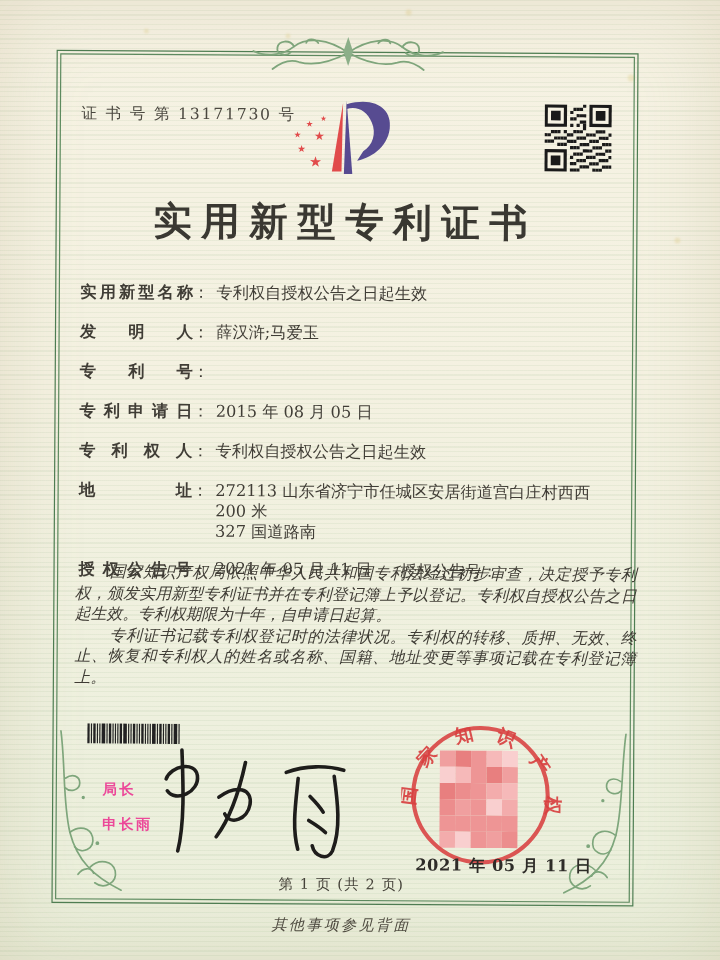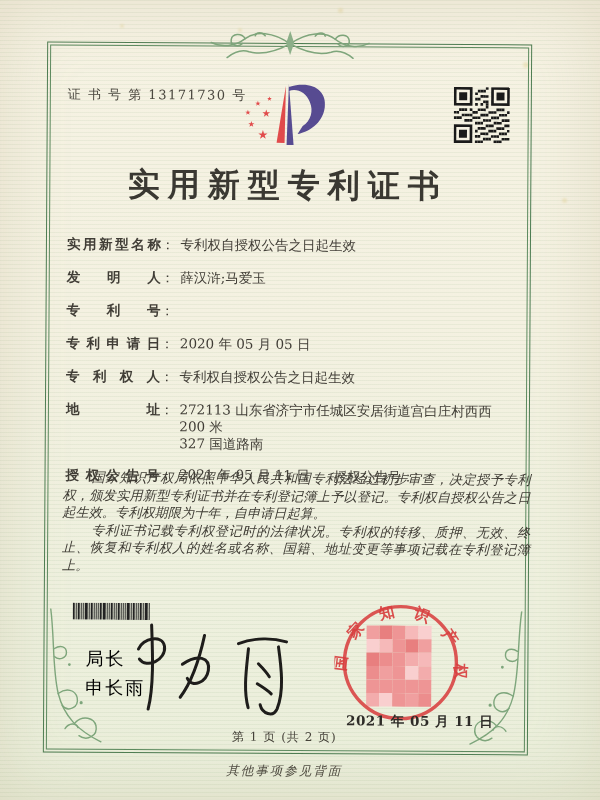--- a/index.html
+++ b/index.html
@@ -33,22 +33,22 @@
   .flabel{display:inline-block;width:94px;text-align:justify;text-align-last:justify;flex:none;font-weight:bold;}
   .fcolon{flex:none;margin-right:6px;}
   .fvalue{white-space:pre-line;line-height:17px;padding-top:1.5px;}
   .pair2{display:flex;margin-left:24px;}
   .flabel2{flex:none;}
 
   .paras{position:absolute;left:63px;top:470px;width:468px;font-size:13.2px;line-height:17.6px;
     color:#3f3c35;text-align:justify;font-style:italic;}
   .paras p{margin:0;text-indent:2.2em;}
 
-  .signer{position:absolute;left:87px;top:645px;font-size:18px;line-height:29px;
-    font-weight:400;color:#000000;letter-spacing:2px;}
+  .signer{position:absolute;left:87px;top:645px;font-size:12px;line-height:29px;
+    font-weight:700;color:#ec4899;letter-spacing:2px;}
   .signature{position:absolute;left:122px;top:610px;width:190px;height:108px;}
 
   .seal{position:absolute;left:336px;top:592px;width:136px;height:148px;}
   .seal-date{position:absolute;left:348px;top:712px;font-size:13.5px;font-weight:600;
     color:#2e2c28;letter-spacing:.5px;}
 
   .page-footer{position:absolute;left:45px;top:729px;width:483px;text-align:center;
     font-size:12px;color:#45423a;letter-spacing:1px;}
   .back-note{position:absolute;left:45px;top:763px;width:483px;text-align:center;
     font-size:12.5px;font-style:italic;color:#4c4940;letter-spacing:2px;}
@@ -262,21 +262,21 @@
         <span class="fcolon">：</span>
       <span class="fvalue">薛汉浒;马爱玉</span>
     </div>
     <div class="frow">
       <span class="flabel">专利号</span>
         <span class="fcolon">：</span>
     </div>
     <div class="frow">
       <span class="flabel">专利申请日</span>
         <span class="fcolon">：</span>
-      <span class="fvalue">2020 年 05 月 05 日</span>
+      <span class="fvalue">2015 年 08 月 05 日</span>
     </div>
     <div class="frow">
       <span class="flabel">专利权人</span>
         <span class="fcolon">：</span>
       <span class="fvalue">专利权自授权公告之日起生效</span>
     </div>
     <div class="frow">
       <span class="flabel">地址</span>
         <span class="fcolon">：</span>
       <span class="fvalue">272113 山东省济宁市任城区安居街道宫白庄村西西 200 米

